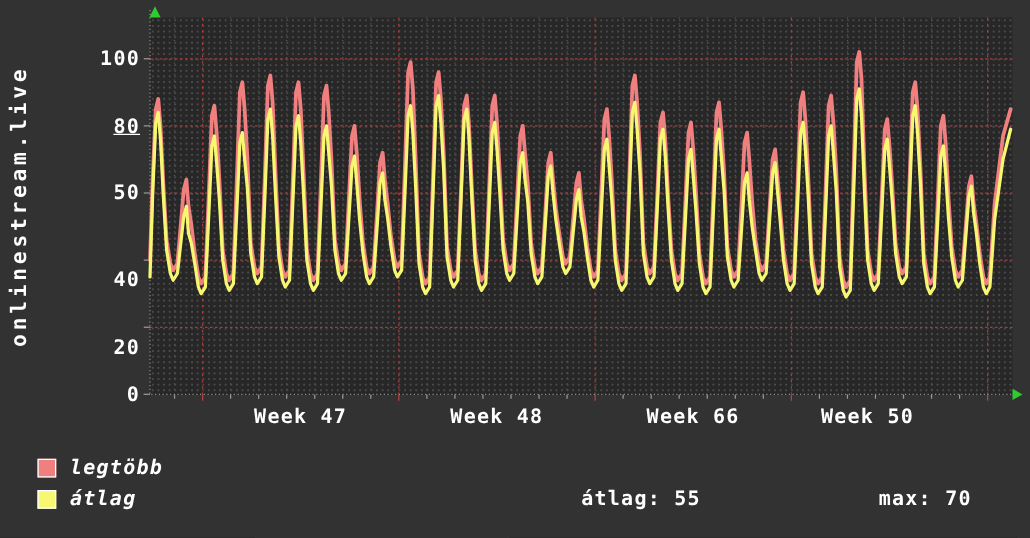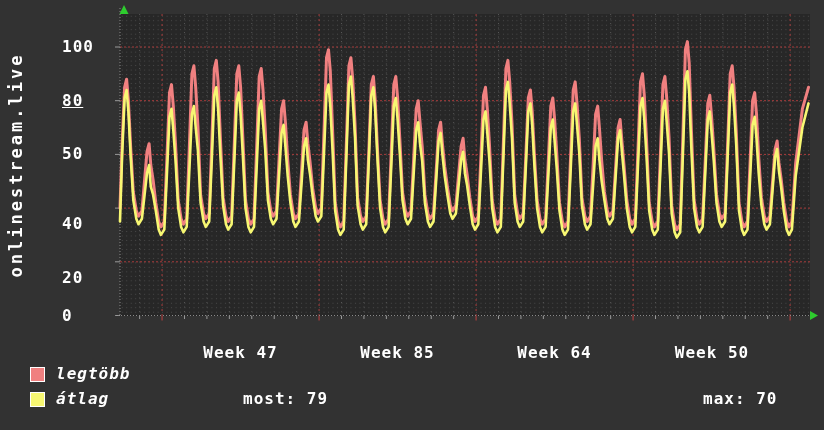--- a/index.html
+++ b/index.html
@@ -15,22 +15,22 @@
     background-color:#272727;
     background-image:radial-gradient(circle, #4b4b4b 0.8px, rgba(0,0,0,0) 0.9px);
     background-size:4.49px 4.49px;
   }
   svg#gfx{position:absolute;left:0;top:0;}
   .vlabel{
     position:absolute;left:16px;top:165px;
     transform:translate(-50%,-50%) rotate(-90deg);
     white-space:nowrap;font-size:17px;letter-spacing:3px;
   }
-  .ylab{position:absolute;width:50px;text-align:left;font-size:16px;line-height:20px;height:20px;left:62px;letter-spacing:1px;}
-  .wlab{position:absolute;top:323px;width:120px;text-align:center;font-size:16px;letter-spacing:1px;margin-top:20px;}
+  .ylab{position:absolute;width:50px;text-align:right;font-size:16px;line-height:20px;height:20px;left:62px;letter-spacing:1px;}
+  .wlab{position:absolute;top:323px;width:120px;text-align:center;font-size:16px;letter-spacing:1px;}
   .swatch{position:absolute;left:30px;width:13px;height:13px;border:1px solid #ffffff;}
   .lglabel{position:absolute;left:56px;font-size:16px;letter-spacing:1px;white-space:nowrap;font-style:italic;}
   .statlabel{position:absolute;font-size:16px;letter-spacing:1px;white-space:nowrap;}
 </style>
 </head>
 <body>
 
 <div id="stage">
 
   <div id="plot-bg"></div>
@@ -120,27 +120,27 @@
   <div id="ylabels">
       <div class="ylab" style="top: 305.5px;">0</div>
       <div class="ylab" style="top: 268px;">20</div>
       <div class="ylab" style="top: 214px;">40</div>
       <div class="ylab" style="top: 144.4px;">50</div>
       <div class="ylab" style="top: 90.7px; text-decoration: underline;">80</div>
       <div class="ylab" style="top: 37px;">100</div>
     </div>
   <div id="wlabels">
       <div class="wlab" style="left: 180.5px;">Week 47</div>
-      <div class="wlab" style="left: 337.5px;">Week 85</div>
-      <div class="wlab" style="left: 494.5px;">Week 64</div>
-      <div class="wlab" style="left: 652px;">Week 50</div>
+      <div class="wlab" style="left: 337.5px;">Week 48</div>
+      <div class="wlab" style="left: 494.5px;">Week 66</div>
+      <div class="wlab" style="left: 634px;">Week 50</div>
     </div>
 
   <div class="swatch" id="sw0" style="top: 367px; background: rgb(240, 128, 128);"></div>
   <div class="lglabel" style="top:364px">legtöbb</div>
 
   <div class="swatch" id="sw1" style="top: 392px; background: rgb(247, 247, 114);"></div>
   <div class="lglabel" style="top:389px">átlag</div>
 
-  <div class="statlabel" style="left:243px;top:389px">most: 79</div>
+  <div class="statlabel" style="left:465px;top:389px">átlag: 55</div>
   <div class="statlabel" style="left:703px;top:389px">max: 70</div>
 
 </div>
 
 </body></html>

